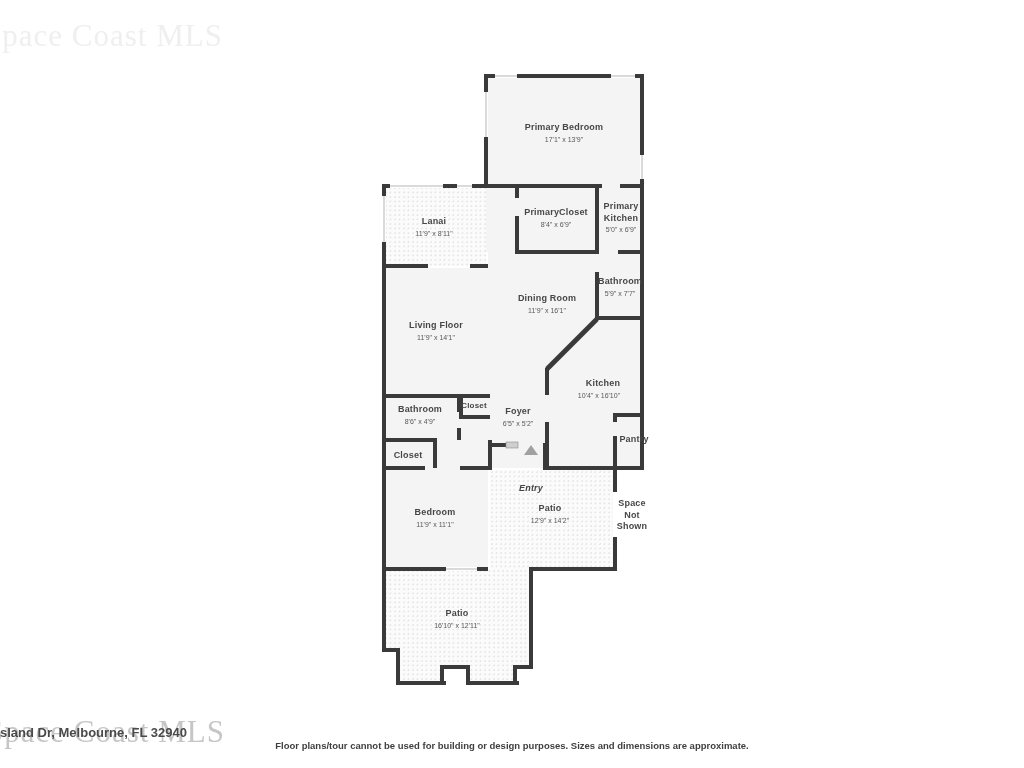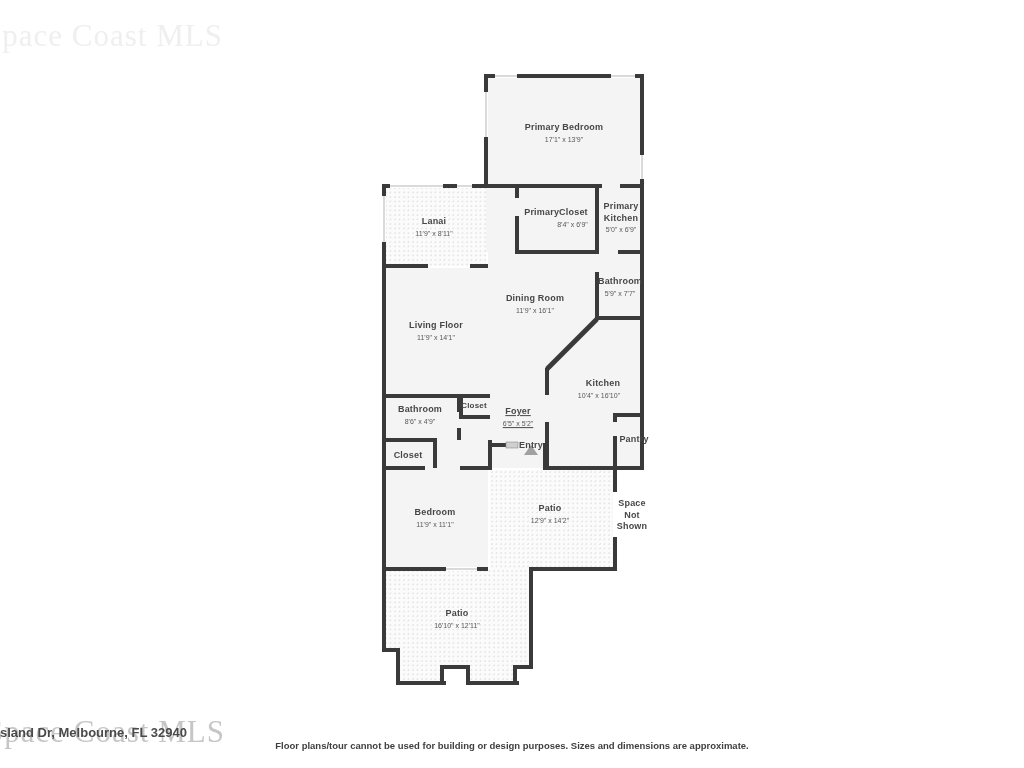--- a/index.html
+++ b/index.html
@@ -126,63 +126,63 @@
       </g>
 
       <rect x="506" y="442" width="12" height="6" fill="#cfcfcf" stroke="#8a8a8a" stroke-width="0.6"></rect>
       <polygon points="531,445 524,455 538,455" fill="#a0a0a0"></polygon>
     </svg>
 
     <div class="room-label" style="left:564px;top:133px;">
       <div class="room-name">Primary Bedroom</div>
       <div class="room-dims">17'1" x 13'9"</div>
     </div>
-    <div class="room-label" style="left:556px;top:218px;text-align:right;">
+    <div class="room-label" style="left:556px;top:218px;">
       <div class="room-name">PrimaryCloset</div>
       <div class="room-dims">8'4" x 6'9"</div>
     </div>
     <div class="room-label" style="left:621px;top:218px;width:48px;">
       <div class="room-name wrap">Primary Kitchen</div>
       <div class="room-dims">5'0" x 6'9"</div>
     </div>
     <div class="room-label" style="left:434px;top:227px;">
       <div class="room-name">Lanai</div>
       <div class="room-dims">11'9" x 8'11"</div>
     </div>
     <div class="room-label" style="left:620px;top:287px;">
       <div class="room-name">Bathroom</div>
       <div class="room-dims">5'9" x 7'7"</div>
     </div>
-    <div class="room-label" style="left:535px;top:304px;text-align:center;">
+    <div class="room-label" style="left:547px;top:304px;text-align:center;">
       <div class="room-name">Dining Room</div>
       <div class="room-dims">11'9" x 16'1"</div>
     </div>
     <div class="room-label" style="left:436px;top:331px;">
       <div class="room-name">Living Floor</div>
       <div class="room-dims">11'9" x 14'1"</div>
     </div>
     <div class="room-label" style="left:599px;top:389px;text-align:right;">
       <div class="room-name">Kitchen</div>
       <div class="room-dims">10'4" x 16'10"</div>
     </div>
     <div class="room-label" style="left:474px;top:406px;">
       <div class="room-name" style="font-size:8px;">Closet</div>
     </div>
     <div class="room-label" style="left:420px;top:415px;">
       <div class="room-name">Bathroom</div>
       <div class="room-dims">8'6" x 4'9"</div>
     </div>
-    <div class="room-label" style="left:518px;top:417px;text-decoration:underline;">
+    <div class="room-label" style="left:518px;top:417px;">
       <div class="room-name">Foyer</div>
       <div class="room-dims">6'5" x 5'2"</div>
     </div>
     <div class="room-label" style="left:408px;top:456px;">
       <div class="room-name">Closet</div>
     </div>
-    <div class="room-label" style="left:531px;top:446px;">
+    <div class="room-label" style="left:531px;top:489px;font-style:italic;">
       <div class="room-name">Entry</div>
     </div>
     <div class="room-label" style="left:628px;top:440px;padding-left:12px;">
       <div class="room-name">Pantry</div>
     </div>
     <div class="room-label" style="left:435px;top:518px;">
       <div class="room-name">Bedroom</div>
       <div class="room-dims">11'9" x 11'1"</div>
     </div>
     <div class="room-label" style="left:550px;top:514px;">

